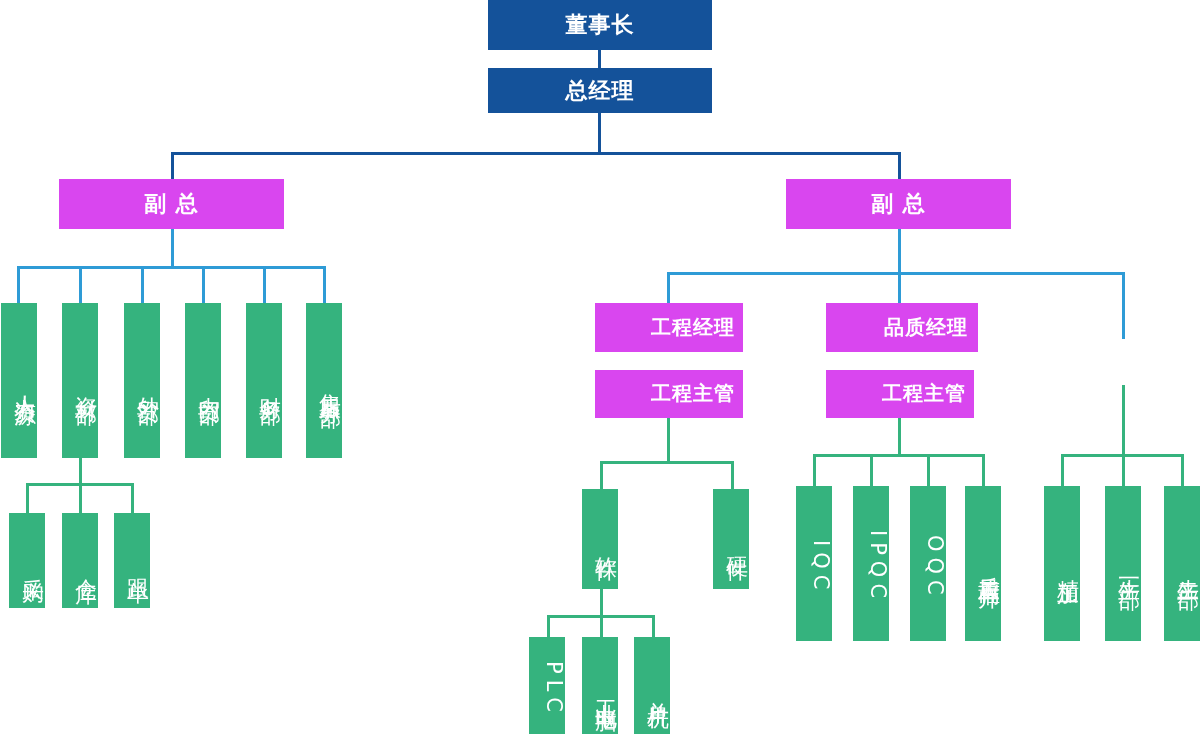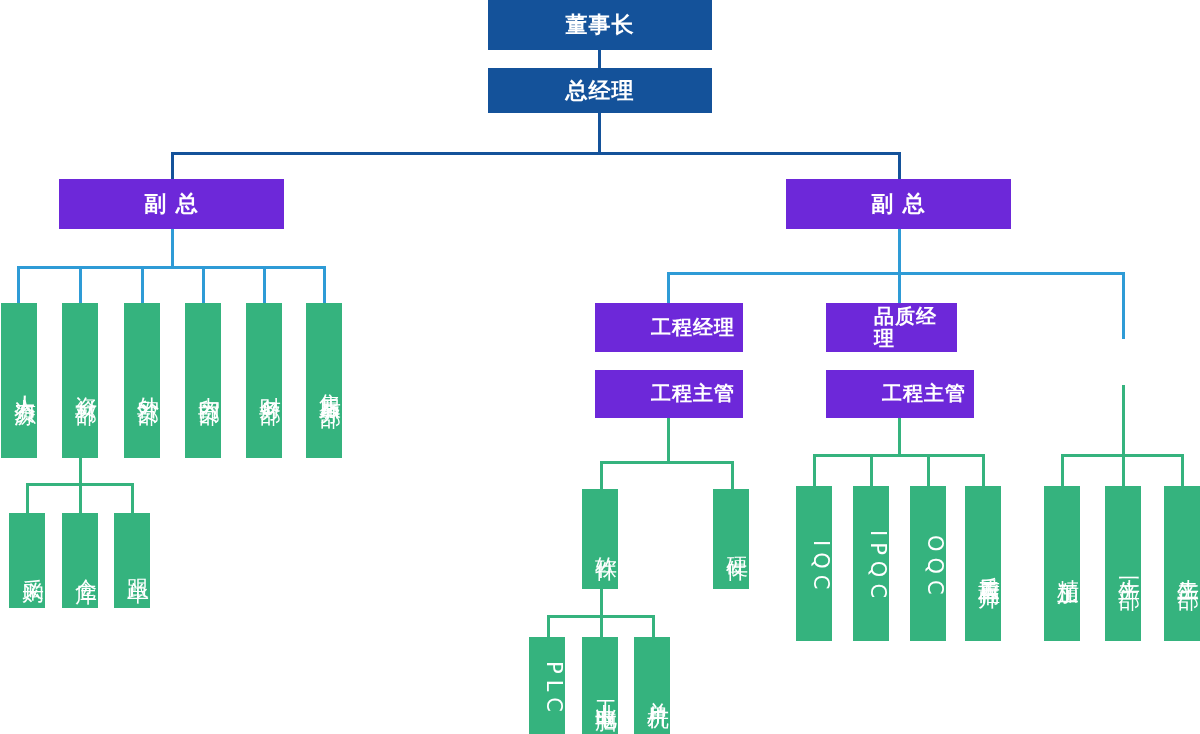--- a/index.html
+++ b/index.html
@@ -22,21 +22,21 @@
     display: flex;
     align-items: center;
     justify-content: center;
     color: #ffffff;
     font-weight: bold;
     line-height: 1.08;
     z-index: 5;
   }
   
   .theme-navy  { background: #14529A; }
-  .theme-blue  { background: #6d28d9; }
+  .theme-blue  { background: #d946ef; }
   .theme-green { background: #35B37E; }
 
   
   .horiz {
     font-size: 21px;
     letter-spacing: 1px;
   }
   .horiz.sz-lg { font-size: 22px; }
   .horiz.sz-md { font-size: 20px; padding-left: 48px; }
 
@@ -149,21 +149,21 @@
   <div class="node theme-green vert-cjk" style="left:9px; top:513px; width:36px; height:95px;">采购</div>
 
   <div class="node theme-green vert-cjk" style="left:62px; top:513px; width:36px; height:95px;">仓库</div>
 
   <div class="node theme-green vert-cjk" style="left:114px; top:513px; width:36px; height:95px;">跟单</div>
 
   <div class="node theme-blue horiz sz-md" style="left:595px; top:303px; width:148px; height:49px;">工程经理</div>
 
   <div class="node theme-blue horiz sz-md" style="left:595px; top:370px; width:148px; height:48px;">工程主管</div>
 
-  <div class="node theme-blue horiz sz-md" style="left:826px; top:303px; width:131px; height:49px;">品质经理</div>
+  <div class="node theme-blue horiz sz-md" style="left:826px; top:303px; width:152px; height:49px;">品质经理</div>
 
   <div class="node theme-blue horiz sz-md" style="left:826px; top:370px; width:148px; height:48px;">工程主管</div>
 
 
   <div class="node theme-green vert-cjk" style="left:582px; top:489px; width:36px; height:100px;">软件</div>
 
   <div class="node theme-green vert-cjk" style="left:713px; top:489px; width:36px; height:100px;">硬件</div>
 
   <div class="node theme-green vert-rot" style="left:529px; top:637px; width:36px; height:97px;">PLC</div>
 

